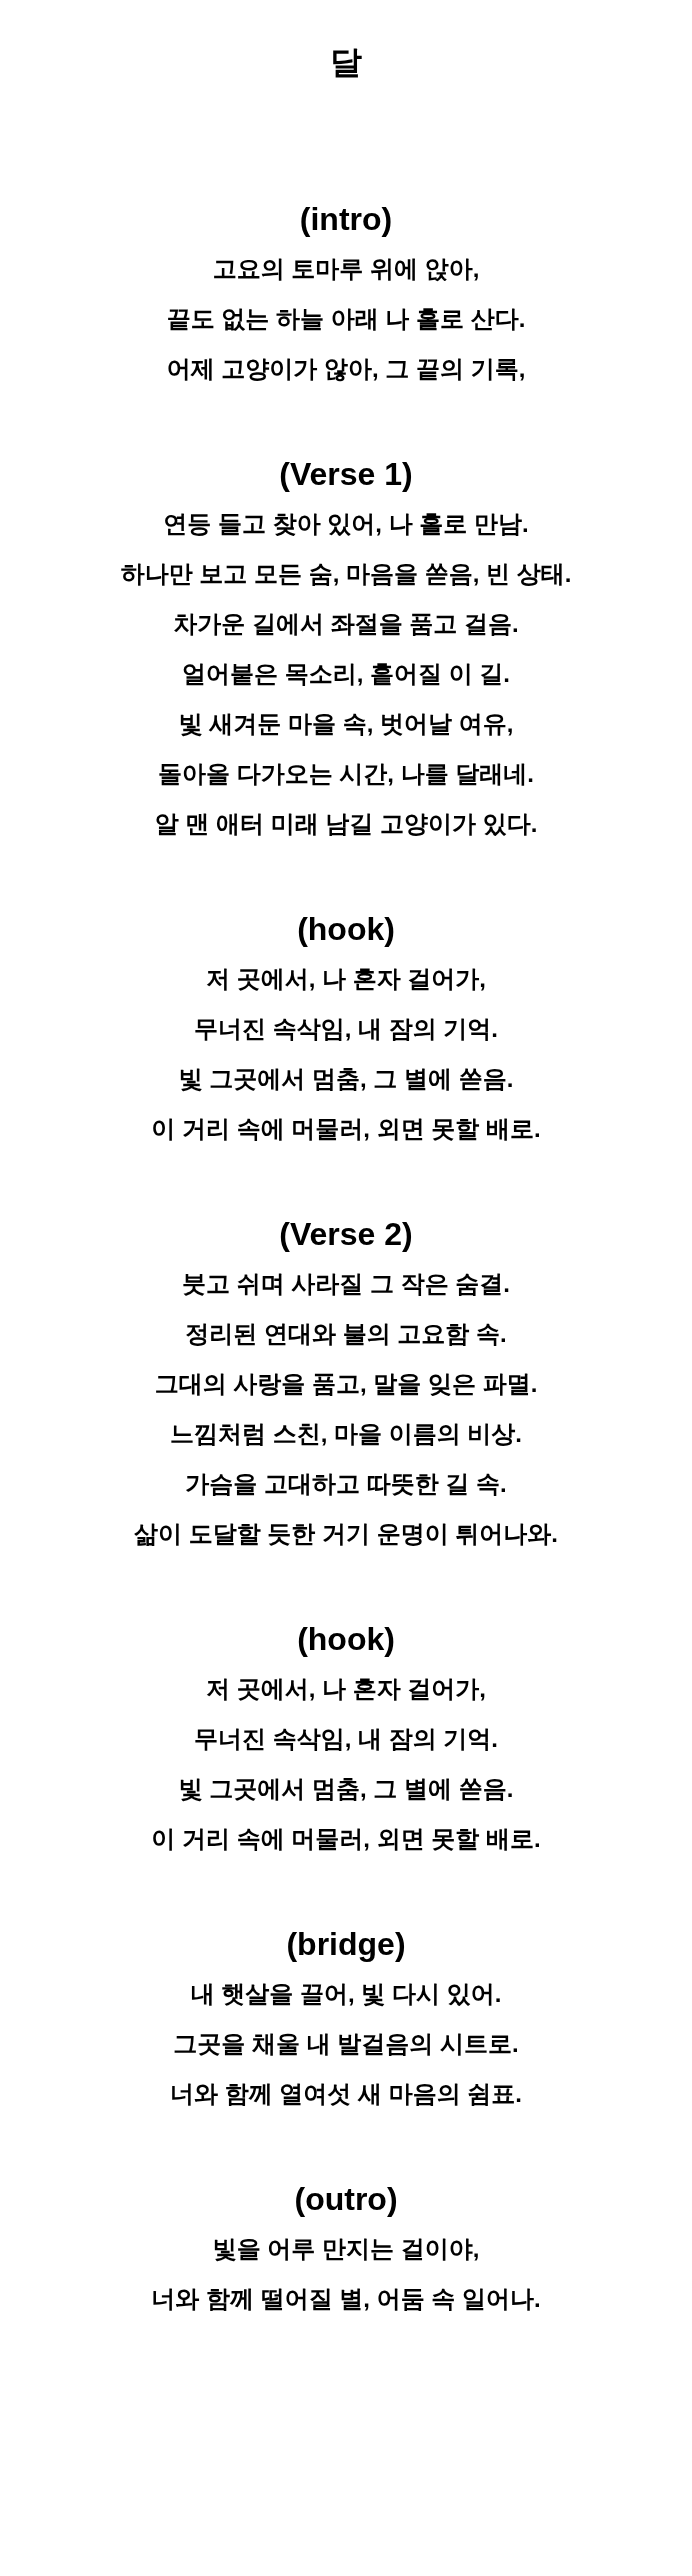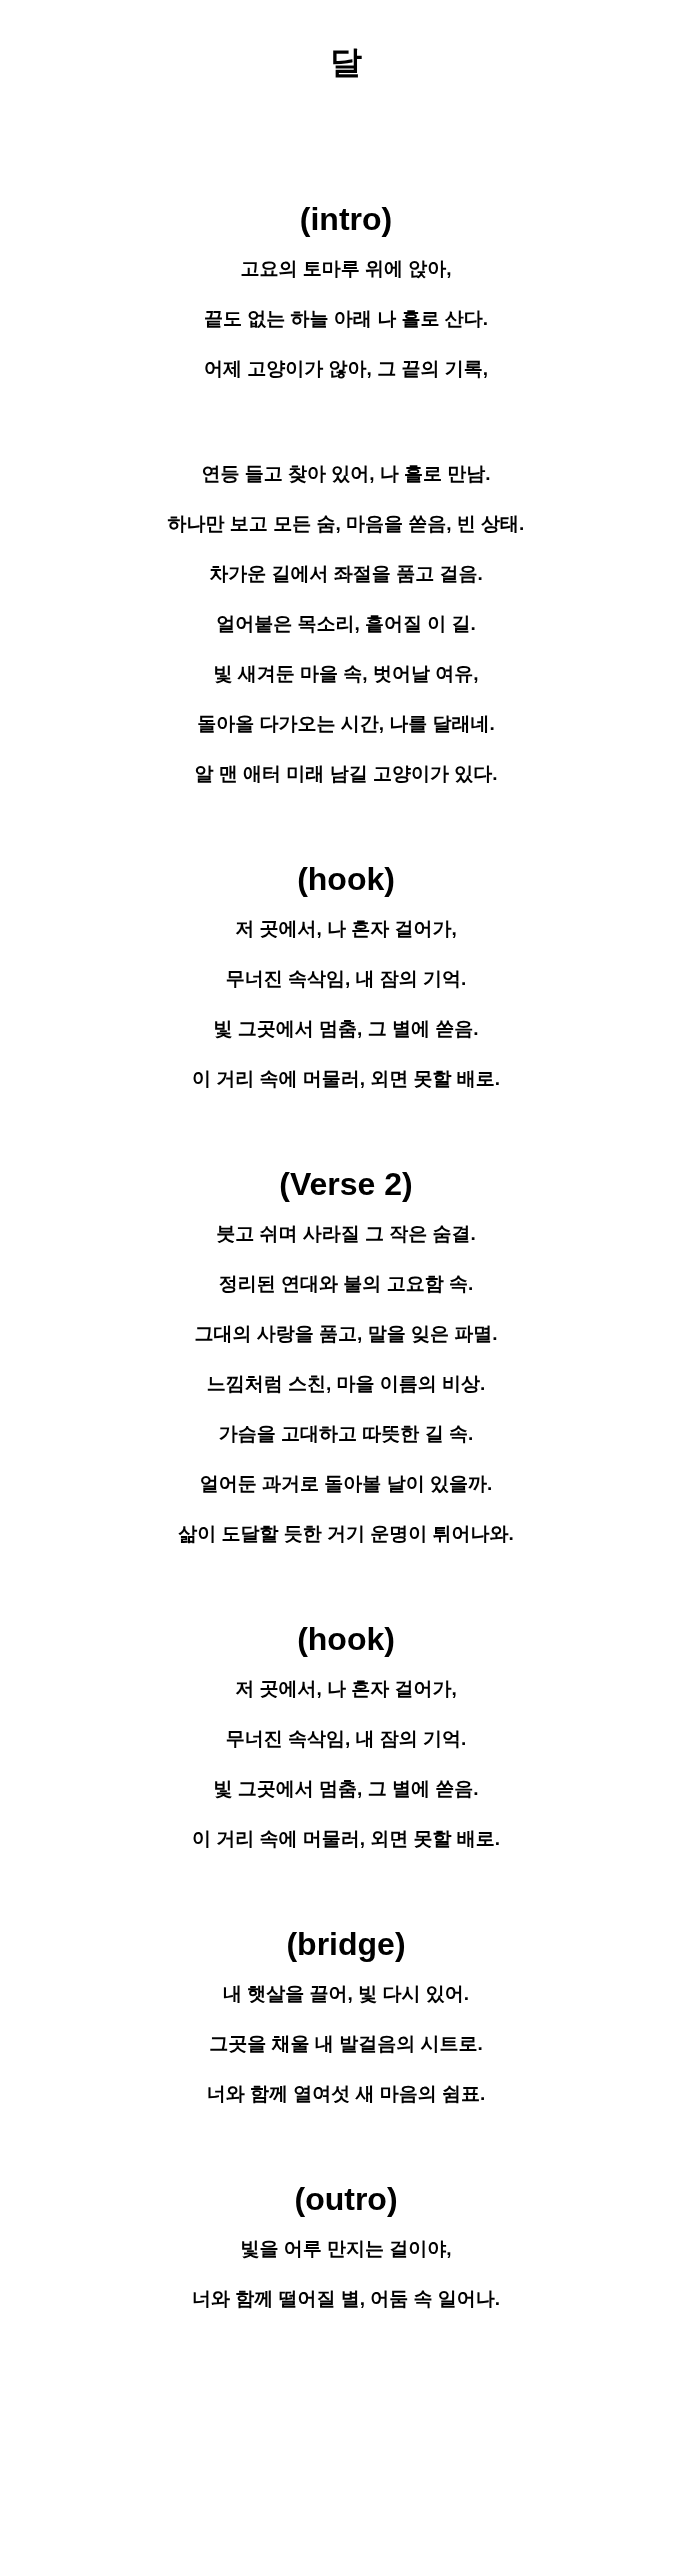--- a/index.html
+++ b/index.html
@@ -25,21 +25,21 @@
     line-height: 52px;
     letter-spacing: 0;
   }
   .section {
     margin-top: 55px;
   }
   .section:first-of-type {
     margin-top: 0;
   }
   .line {
-    font-size: 19px;
+    font-size: 24px;
     font-weight: 700;
     line-height: 50px;
     white-space: nowrap;
   }
   .section-label {
     font-size: 32px;
   }
 </style>
 </head>
 <body>
@@ -49,20 +49,21 @@
   <h1 class="song-title">달</h1>
 
   <section class="section">
     <div class="line section-label">(intro)</div>
     <div class="line">고요의 토마루 위에 앉아,</div>
     <div class="line">끝도 없는 하늘 아래 나 홀로 산다.</div>
     <div class="line">어제 고양이가 않아, 그 끝의 기록,</div>
   </section>
 
   <section class="section">
+    <div class="line section-label">(Verse 1)</div>
     <div class="line">연등 들고 찾아 있어, 나 홀로 만남.</div>
     <div class="line">하나만 보고 모든 숨, 마음을 쏟음, 빈 상태.</div>
     <div class="line">차가운 길에서 좌절을 품고 걸음.</div>
     <div class="line">얼어붙은 목소리, 흩어질 이 길.</div>
     <div class="line">빛 새겨둔 마을 속, 벗어날 여유,</div>
     <div class="line">돌아올 다가오는 시간, 나를 달래네.</div>
     <div class="line">알 맨 애터 미래 남길 고양이가 있다.</div>
   </section>
 
   <section class="section">
@@ -73,21 +74,20 @@
     <div class="line">이 거리 속에 머물러, 외면 못할 배로.</div>
   </section>
 
   <section class="section">
     <div class="line section-label">(Verse 2)</div>
     <div class="line">붓고 쉬며 사라질 그 작은 숨결.</div>
     <div class="line">정리된 연대와 불의 고요함 속.</div>
     <div class="line">그대의 사랑을 품고, 말을 잊은 파멸.</div>
     <div class="line">느낌처럼 스친, 마을 이름의 비상.</div>
     <div class="line">가슴을 고대하고 따뜻한 길 속.</div>
-    <div class="line">얼어둔 과거로 돌아볼 날이 있을까.</div>
     <div class="line">삶이 도달할 듯한 거기 운명이 튀어나와.</div>
   </section>
 
   <section class="section">
     <div class="line section-label">(hook)</div>
     <div class="line">저 곳에서, 나 혼자 걸어가,</div>
     <div class="line">무너진 속삭임, 내 잠의 기억.</div>
     <div class="line">빛 그곳에서 멈춤, 그 별에 쏟음.</div>
     <div class="line">이 거리 속에 머물러, 외면 못할 배로.</div>
   </section>

